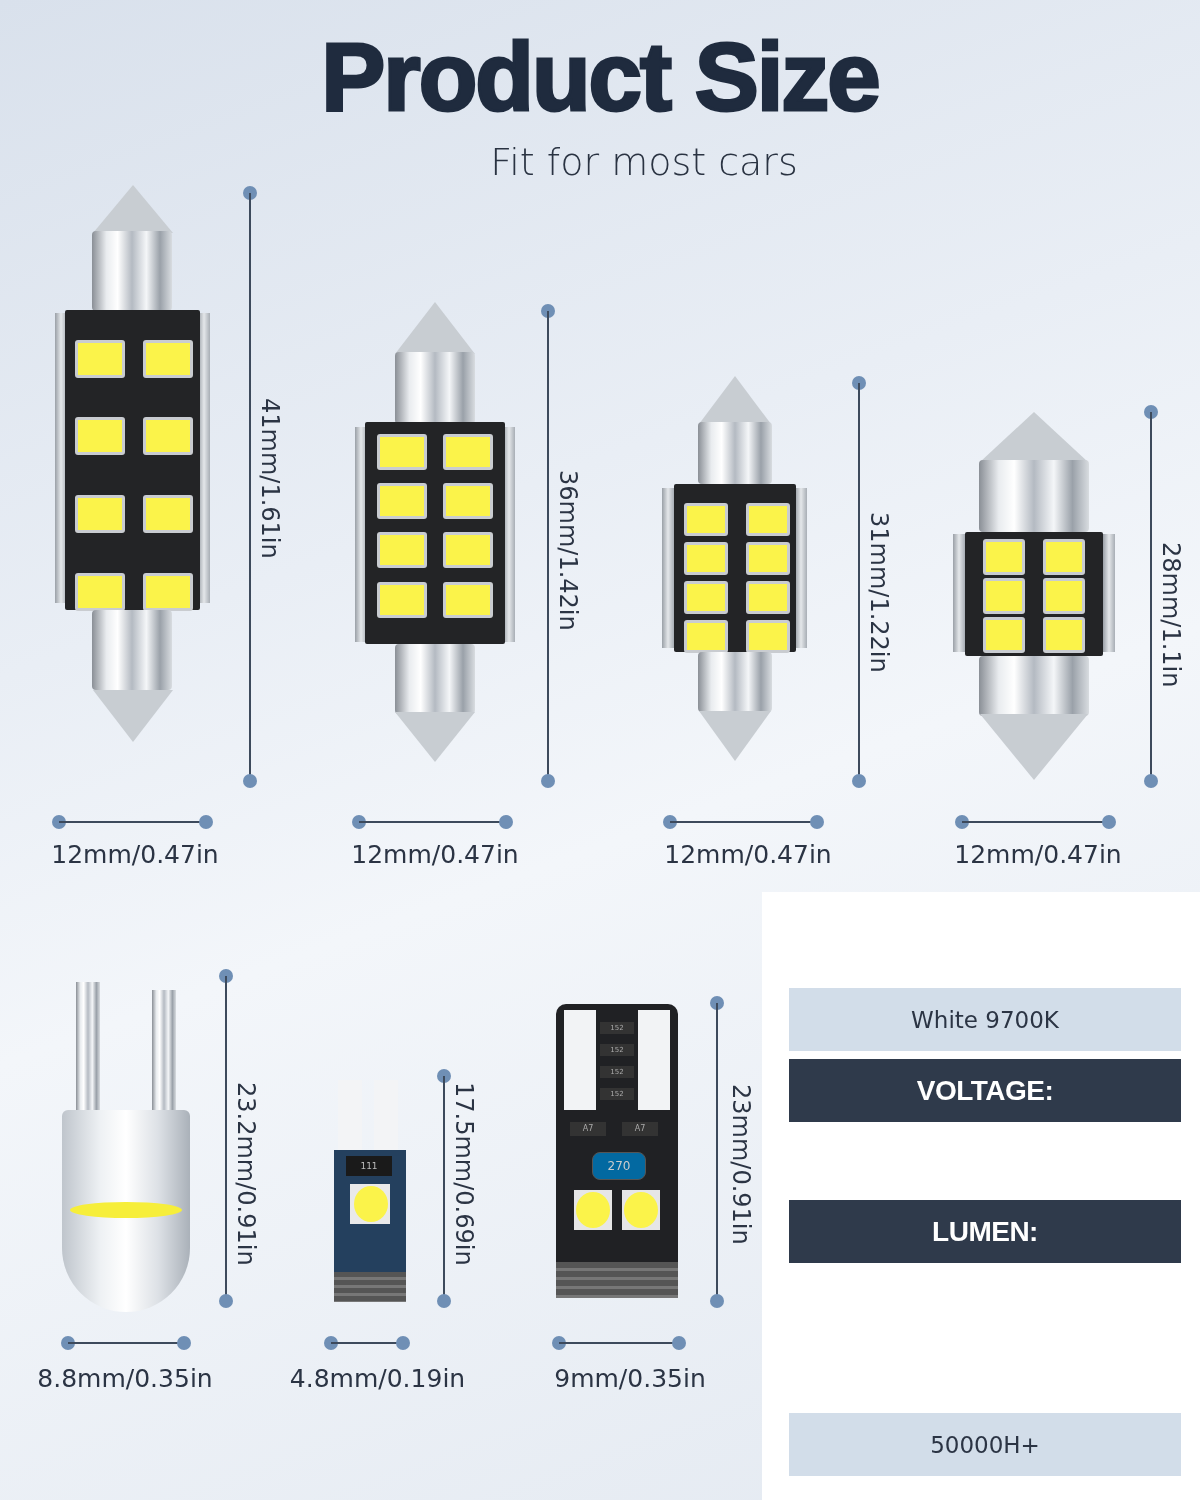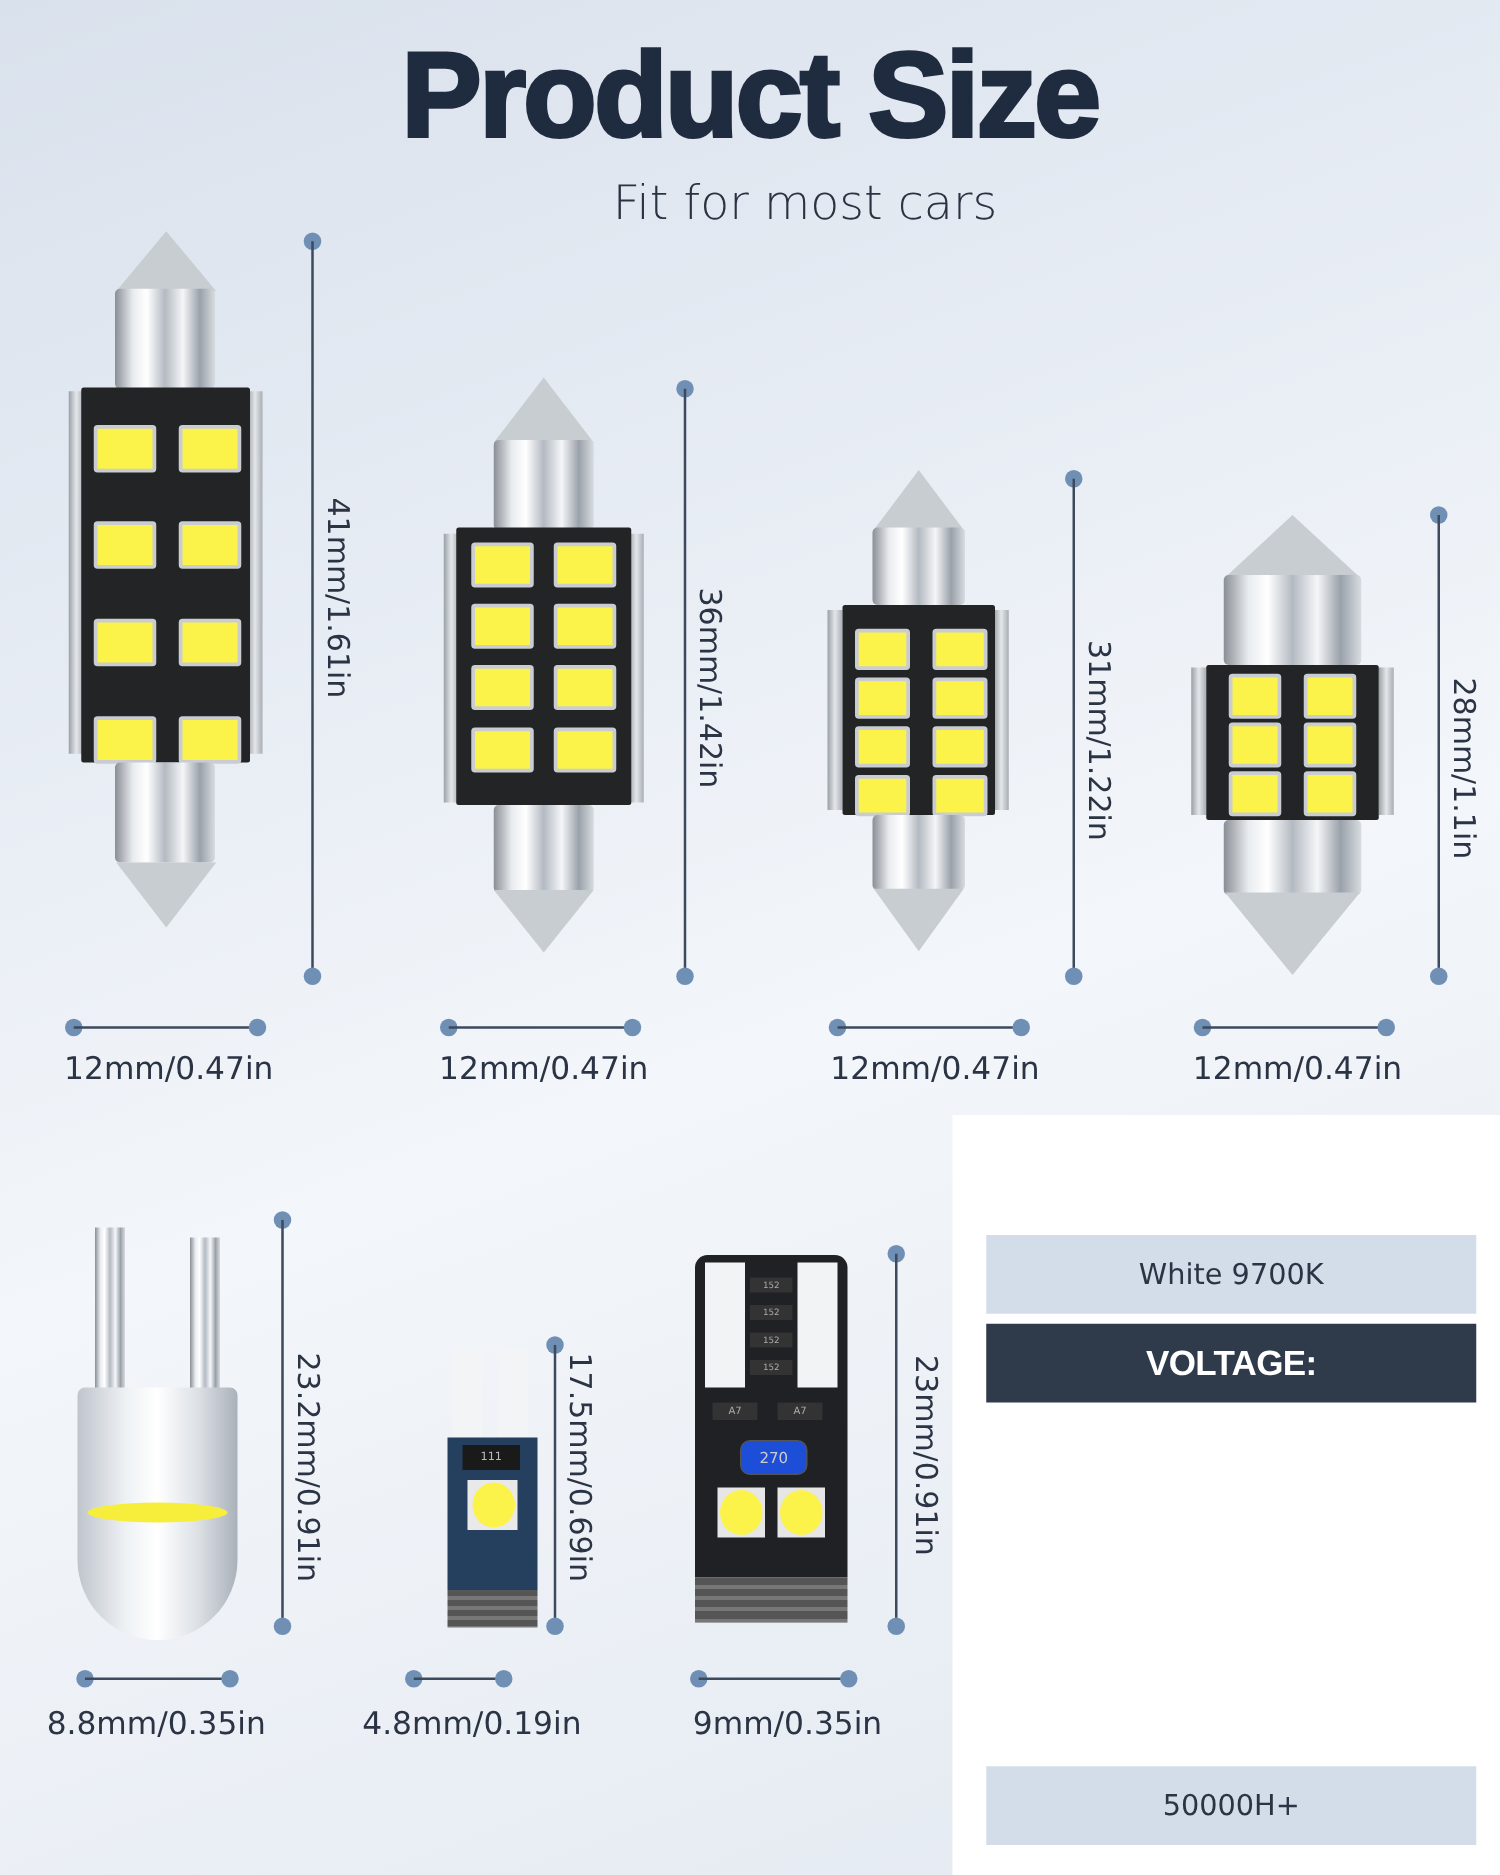--- a/index.html
+++ b/index.html
@@ -179,21 +179,21 @@
   <div class="vline" style="left:225px;top:976px;height:326px;"></div>
   <div class="dot" style="left:219px;top:1294px;"></div>
   <div class="vlabel" style="left:260px;top:1082px;">23.2mm/0.91in</div>
   <div class="dot" style="left:61px;top:1336px;"></div>
   <div class="hline" style="left:68px;top:1342px;width:115px;"></div>
   <div class="dot" style="left:177px;top:1336px;"></div>
   <div class="hlabel" style="left:20px;top:1364px;width:210px;">8.8mm/0.35in</div>
 </div>
 
 <div>
-  <div style="position:absolute;left:334px;top:1080px;width:72px;height:225px;margin-left:24px;">
+  <div style="position:absolute;left:334px;top:1080px;width:72px;height:225px;">
     <div style="position:absolute;left:4px;top:0;width:24px;height:70px;background:#f3f4f6;"></div>
     <div style="position:absolute;left:40px;top:0;width:24px;height:70px;background:#f3f4f6;"></div>
     <div style="position:absolute;left:0;top:70px;width:72px;height:122px;background:#24405e;"></div>
     <div style="position:absolute;left:12px;top:76px;width:46px;height:20px;background:#1a1a1a;color:#bbb;font-size:9px;text-align:center;line-height:20px;">111</div>
     <div style="position:absolute;left:16px;top:104px;width:40px;height:40px;background:#e9e9e9;"></div>
     <div style="position:absolute;left:20px;top:106px;width:34px;height:36px;border-radius:50%;background:#fbf34a;"></div>
     <div style="position:absolute;left:0;top:192px;width:72px;height:30px;background:repeating-linear-gradient(180deg,#555 0 5px,#777 5px 8px);"></div>
   </div>
   <div class="dot" style="left:437px;top:1069px;"></div>
   <div class="vline" style="left:443px;top:1076px;height:226px;"></div>
@@ -209,34 +209,35 @@
   <div style="position:absolute;left:556px;top:1004px;width:122px;height:300px;">
     <div style="position:absolute;left:0;top:0;width:122px;height:258px;background:#202124;border-radius:10px 10px 0 0;"></div>
     <div style="position:absolute;left:8px;top:6px;width:32px;height:100px;background:#f2f3f5;"></div>
     <div style="position:absolute;left:82px;top:6px;width:32px;height:100px;background:#f2f3f5;"></div>
     <div style="position:absolute;left:44px;top:18px;width:34px;height:12px;background:#333;color:#aaa;font-size:7px;text-align:center;line-height:12px;">152</div>
     <div style="position:absolute;left:44px;top:40px;width:34px;height:12px;background:#333;color:#aaa;font-size:7px;text-align:center;line-height:12px;">152</div>
     <div style="position:absolute;left:44px;top:62px;width:34px;height:12px;background:#333;color:#aaa;font-size:7px;text-align:center;line-height:12px;">152</div>
     <div style="position:absolute;left:44px;top:84px;width:34px;height:12px;background:#333;color:#aaa;font-size:7px;text-align:center;line-height:12px;">152</div>
     <div style="position:absolute;left:14px;top:118px;width:36px;height:14px;background:#333;color:#aaa;font-size:8px;text-align:center;line-height:14px;">A7</div>
     <div style="position:absolute;left:66px;top:118px;width:36px;height:14px;background:#333;color:#aaa;font-size:8px;text-align:center;line-height:14px;">A7</div>
-    <div style="position:absolute;left:36px;top:148px;width:52px;height:26px;border-radius:8px;background:#1d4ed8;border:1px solid #555;color:#ccc;font-size:12px;text-align:center;line-height:26px;">270</div>
+    <div style="position:absolute;left:36px;top:148px;width:52px;height:26px;border-radius:8px;background:#0369a1;border:1px solid #555;color:#ccc;font-size:12px;text-align:center;line-height:26px;">270</div>
     <div style="position:absolute;left:18px;top:186px;width:38px;height:40px;background:#e6e6e6;"></div>
     <div style="position:absolute;left:20px;top:188px;width:34px;height:36px;border-radius:50%;background:#fbf34a;"></div>
     <div style="position:absolute;left:66px;top:186px;width:38px;height:40px;background:#e6e6e6;"></div>
     <div style="position:absolute;left:68px;top:188px;width:34px;height:36px;border-radius:50%;background:#fbf34a;"></div>
     <div style="position:absolute;left:0;top:258px;width:122px;height:36px;background:repeating-linear-gradient(180deg,#555 0 6px,#777 6px 9px);"></div>
   </div>
   <div class="dot" style="left:710px;top:996px;"></div>
   <div class="vline" style="left:716px;top:1003px;height:299px;"></div>
   <div class="dot" style="left:710px;top:1294px;"></div>
   <div class="vlabel" style="left:755px;top:1084px;">23mm/0.91in</div>
   <div class="dot" style="left:552px;top:1336px;"></div>
   <div class="hline" style="left:559px;top:1342px;width:120px;"></div>
   <div class="dot" style="left:672px;top:1336px;"></div>
   <div class="hlabel" style="left:520px;top:1364px;width:220px;">9mm/0.35in</div>
 </div>
 
 <div class="spec-panel">
   <div class="spec-val" style="top:96px;">White 9700K</div>
   <div class="spec-head" style="top:167px;">VOLTAGE:</div>
+  <div class="spec-head" style="top:308px;">LUMEN:</div>
   <div class="spec-val" style="top:521px;">50000H+</div>
 </div>
 
 </body></html>

